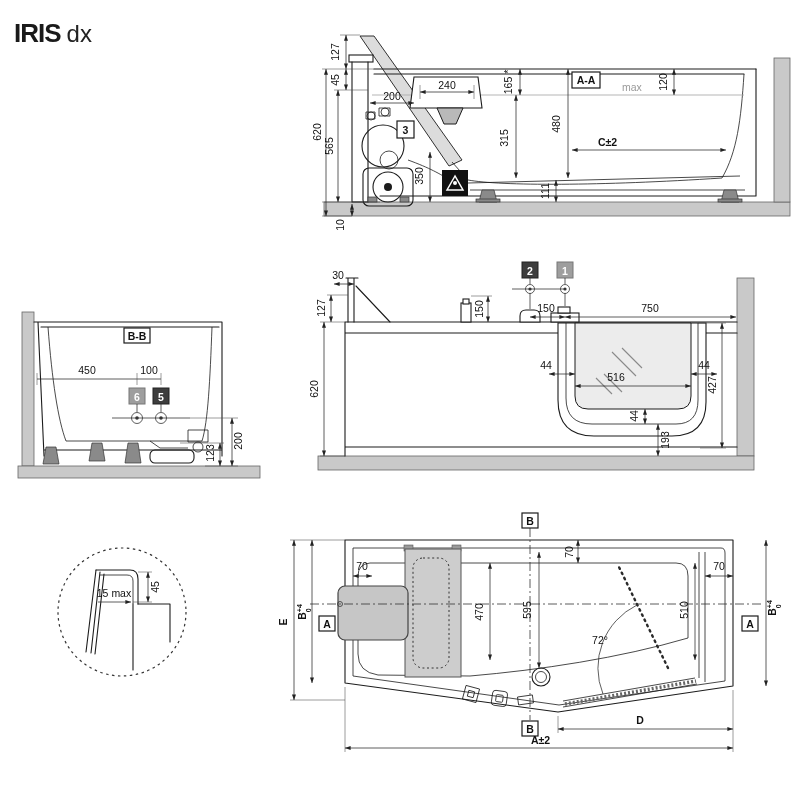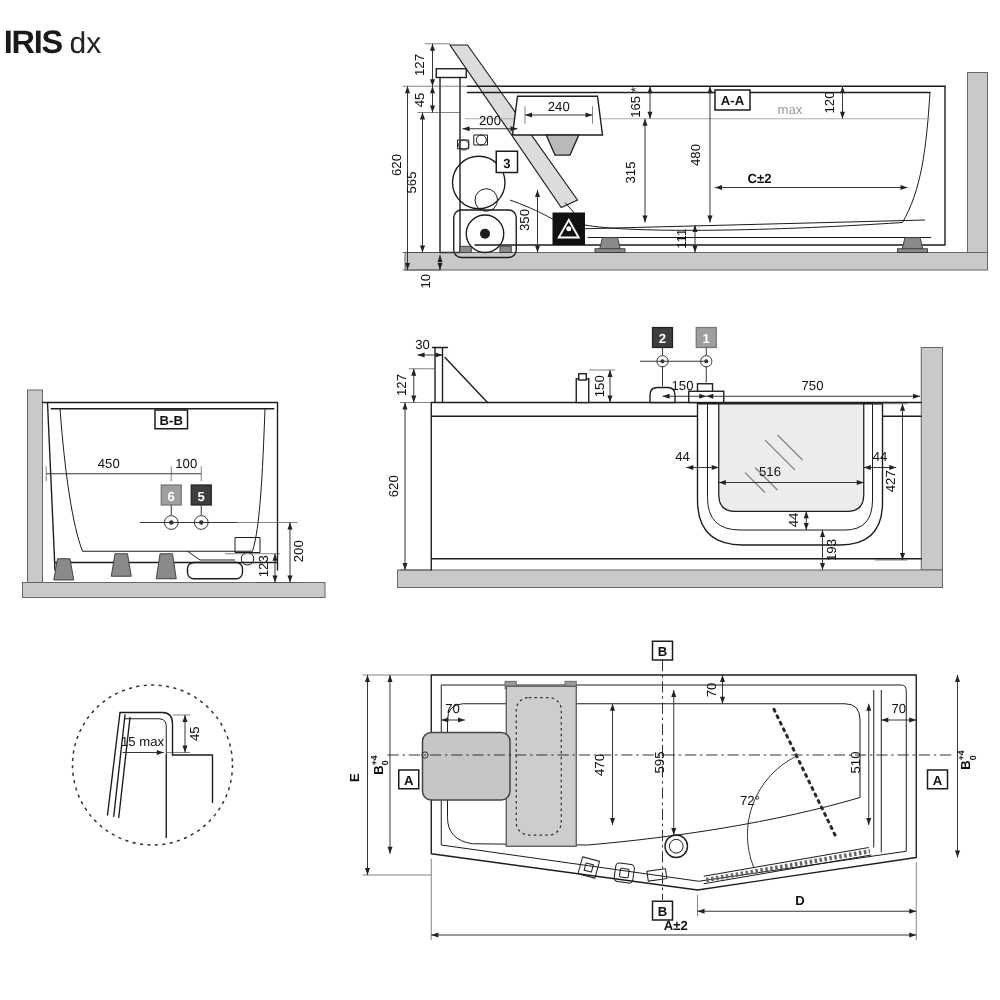--- a/index.html
+++ b/index.html
@@ -1,18 +1,18 @@
 <!DOCTYPE html>
 <html><head>
 <meta charset="utf-8">
 <style>
   html,body{margin:0;padding:0;background:#fff;}
   #canvas{position:relative;width:800px;height:800px;background:#fff;overflow:hidden;
           font-family:"Liberation Sans",sans-serif;}
-  #title{position:absolute;left:3px;top:18px;color:#1a1a1a;}
+  #title{position:absolute;left:14px;top:18px;color:#1a1a1a;}
   #title .model{font-weight:bold;font-size:26px;letter-spacing:-1px;}
   #title .variant{font-weight:normal;font-size:24px;margin-left:6px;color:#222;}
   svg{position:absolute;left:0;top:0;}
   svg text{font-family:"Liberation Sans",sans-serif;font-size:10.5px;fill:#111;}
   .ln{fill:none;stroke:#1c1c1c;stroke-width:1.1;stroke-linejoin:round;stroke-linecap:round;}
   .ln2{fill:none;stroke:#1c1c1c;stroke-width:.8;stroke-linejoin:round;}
   .dim{fill:none;stroke:#2a2a2a;stroke-width:.75;}
   .ext{fill:none;stroke:#4a4a4a;stroke-width:.55;}
   .gray{fill:#c9c9c9;stroke:#666;stroke-width:.8;}
   .softgray{fill:#dcdcdc;stroke:#1c1c1c;stroke-width:.9;}

